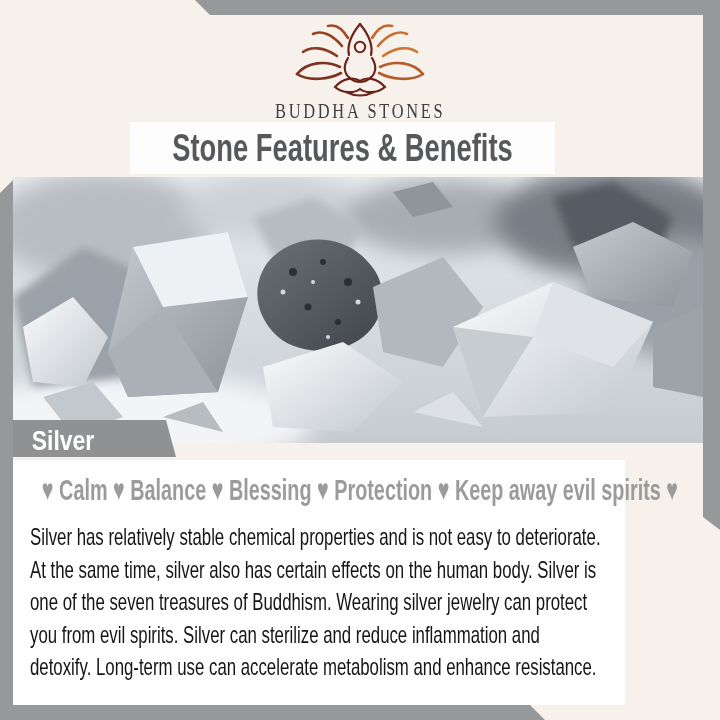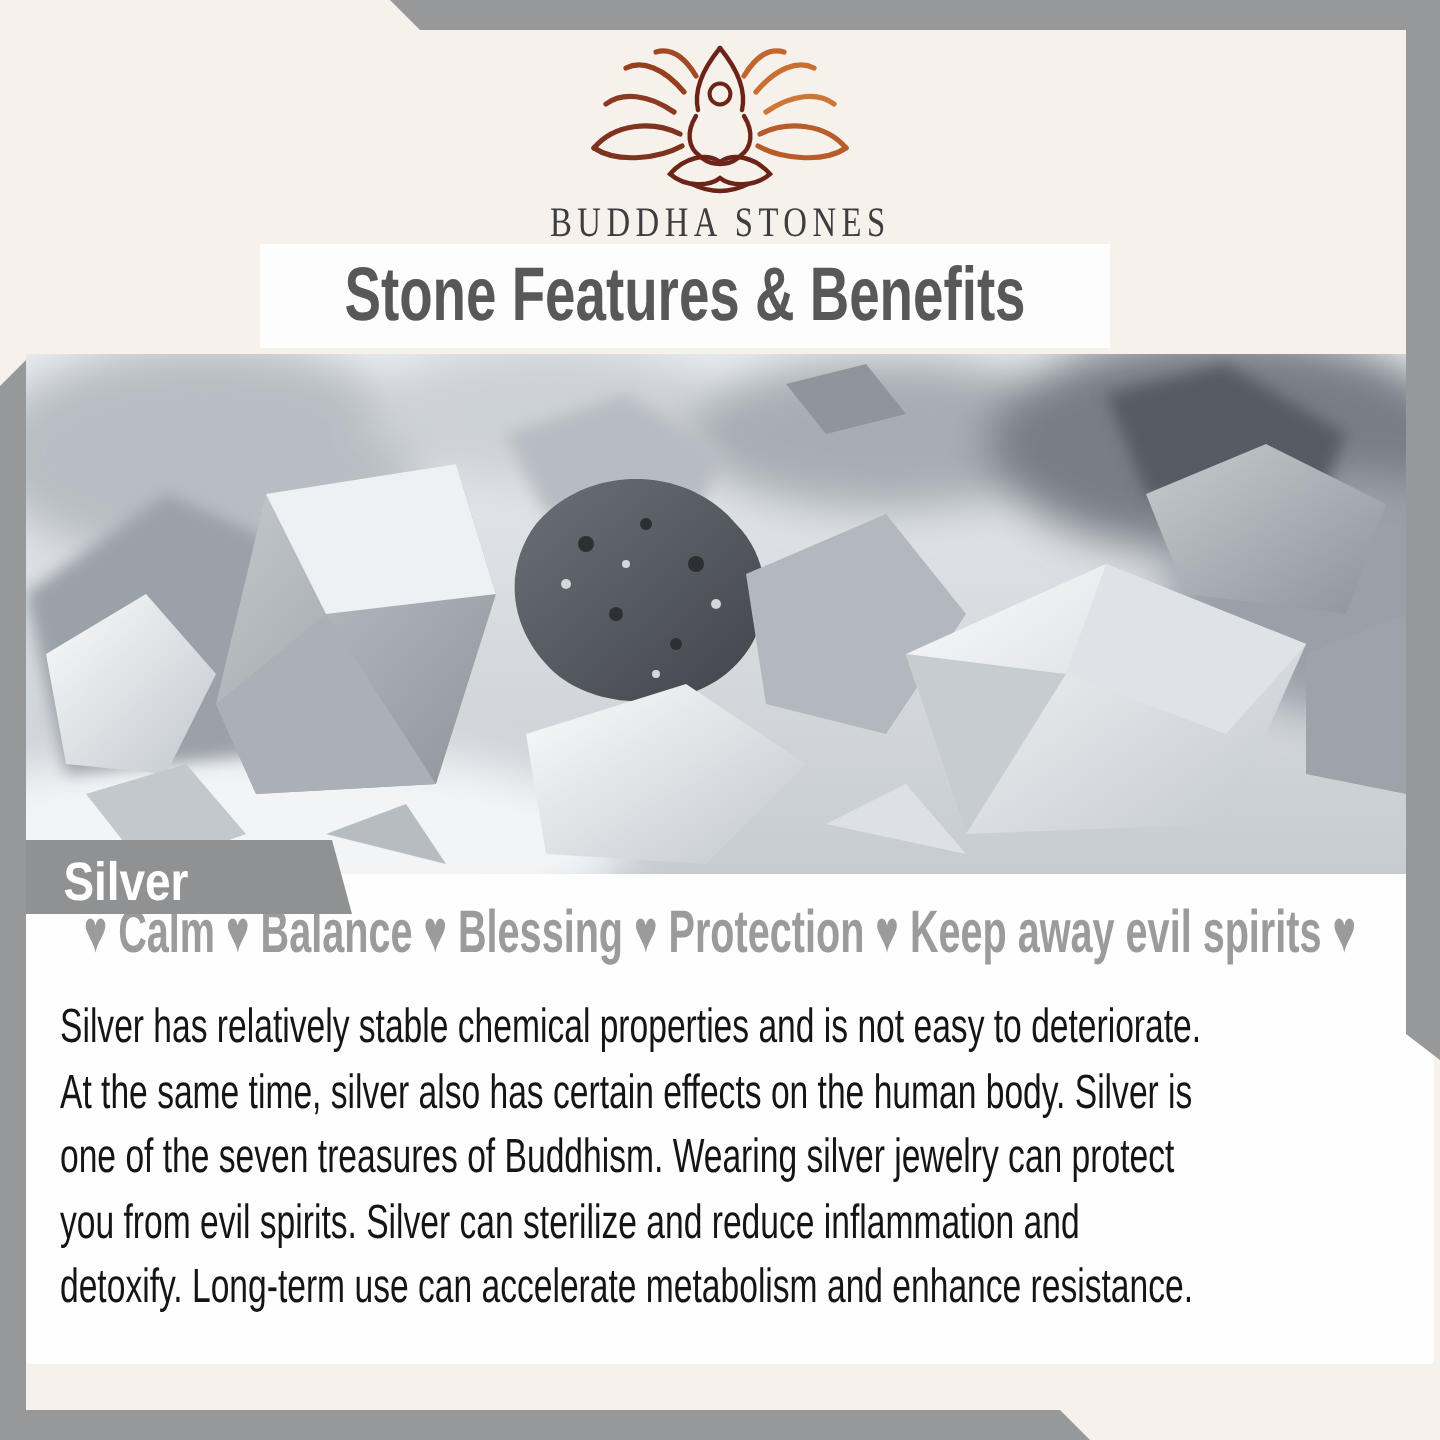--- a/index.html
+++ b/index.html
@@ -40,21 +40,21 @@
     clip-path:polygon(0 0,153px 0,163px 100%,0 100%);
     display:flex;align-items:flex-end;z-index:3;
   }
   .stone-label .t{
     color:#ffffff;font-weight:bold;font-size:27px;padding-left:22px;white-space:nowrap;
     transform:scaleX(0.85);transform-origin:0 50%;
   }
 
   
   .content-box{
-    position:absolute;left:13px;top:437px;width:704px;height:245px;background:#fefefe;
+    position:absolute;left:13px;top:460px;width:612px;height:245px;background:#fefefe;
     border-radius:2px;z-index:2;
   }
   .tagline{position:absolute;top:13px;left:0;width:693px;display:flex;justify-content:center;}
   .tagline .t{
     font-weight:bold;font-size:30px;color:#9b9b9b;white-space:nowrap;
     transform:scaleX(0.66);transform-origin:50% 50%;
   }
   .paragraph{position:absolute;left:17px;top:61px;color:#151515;}
   .pline{
     font-size:24px;line-height:32.5px;white-space:nowrap;

